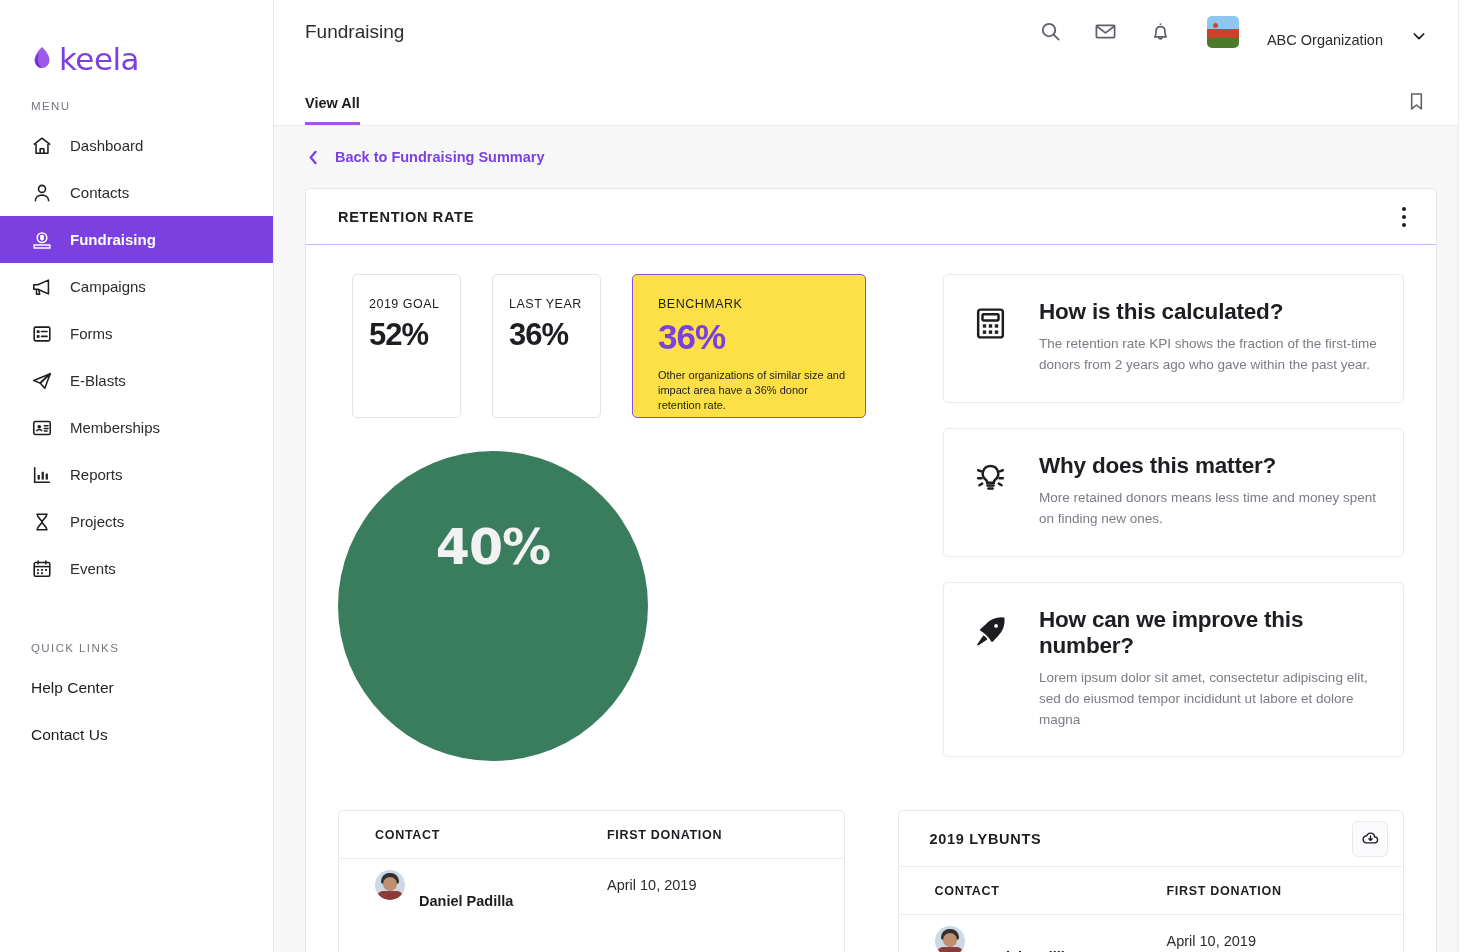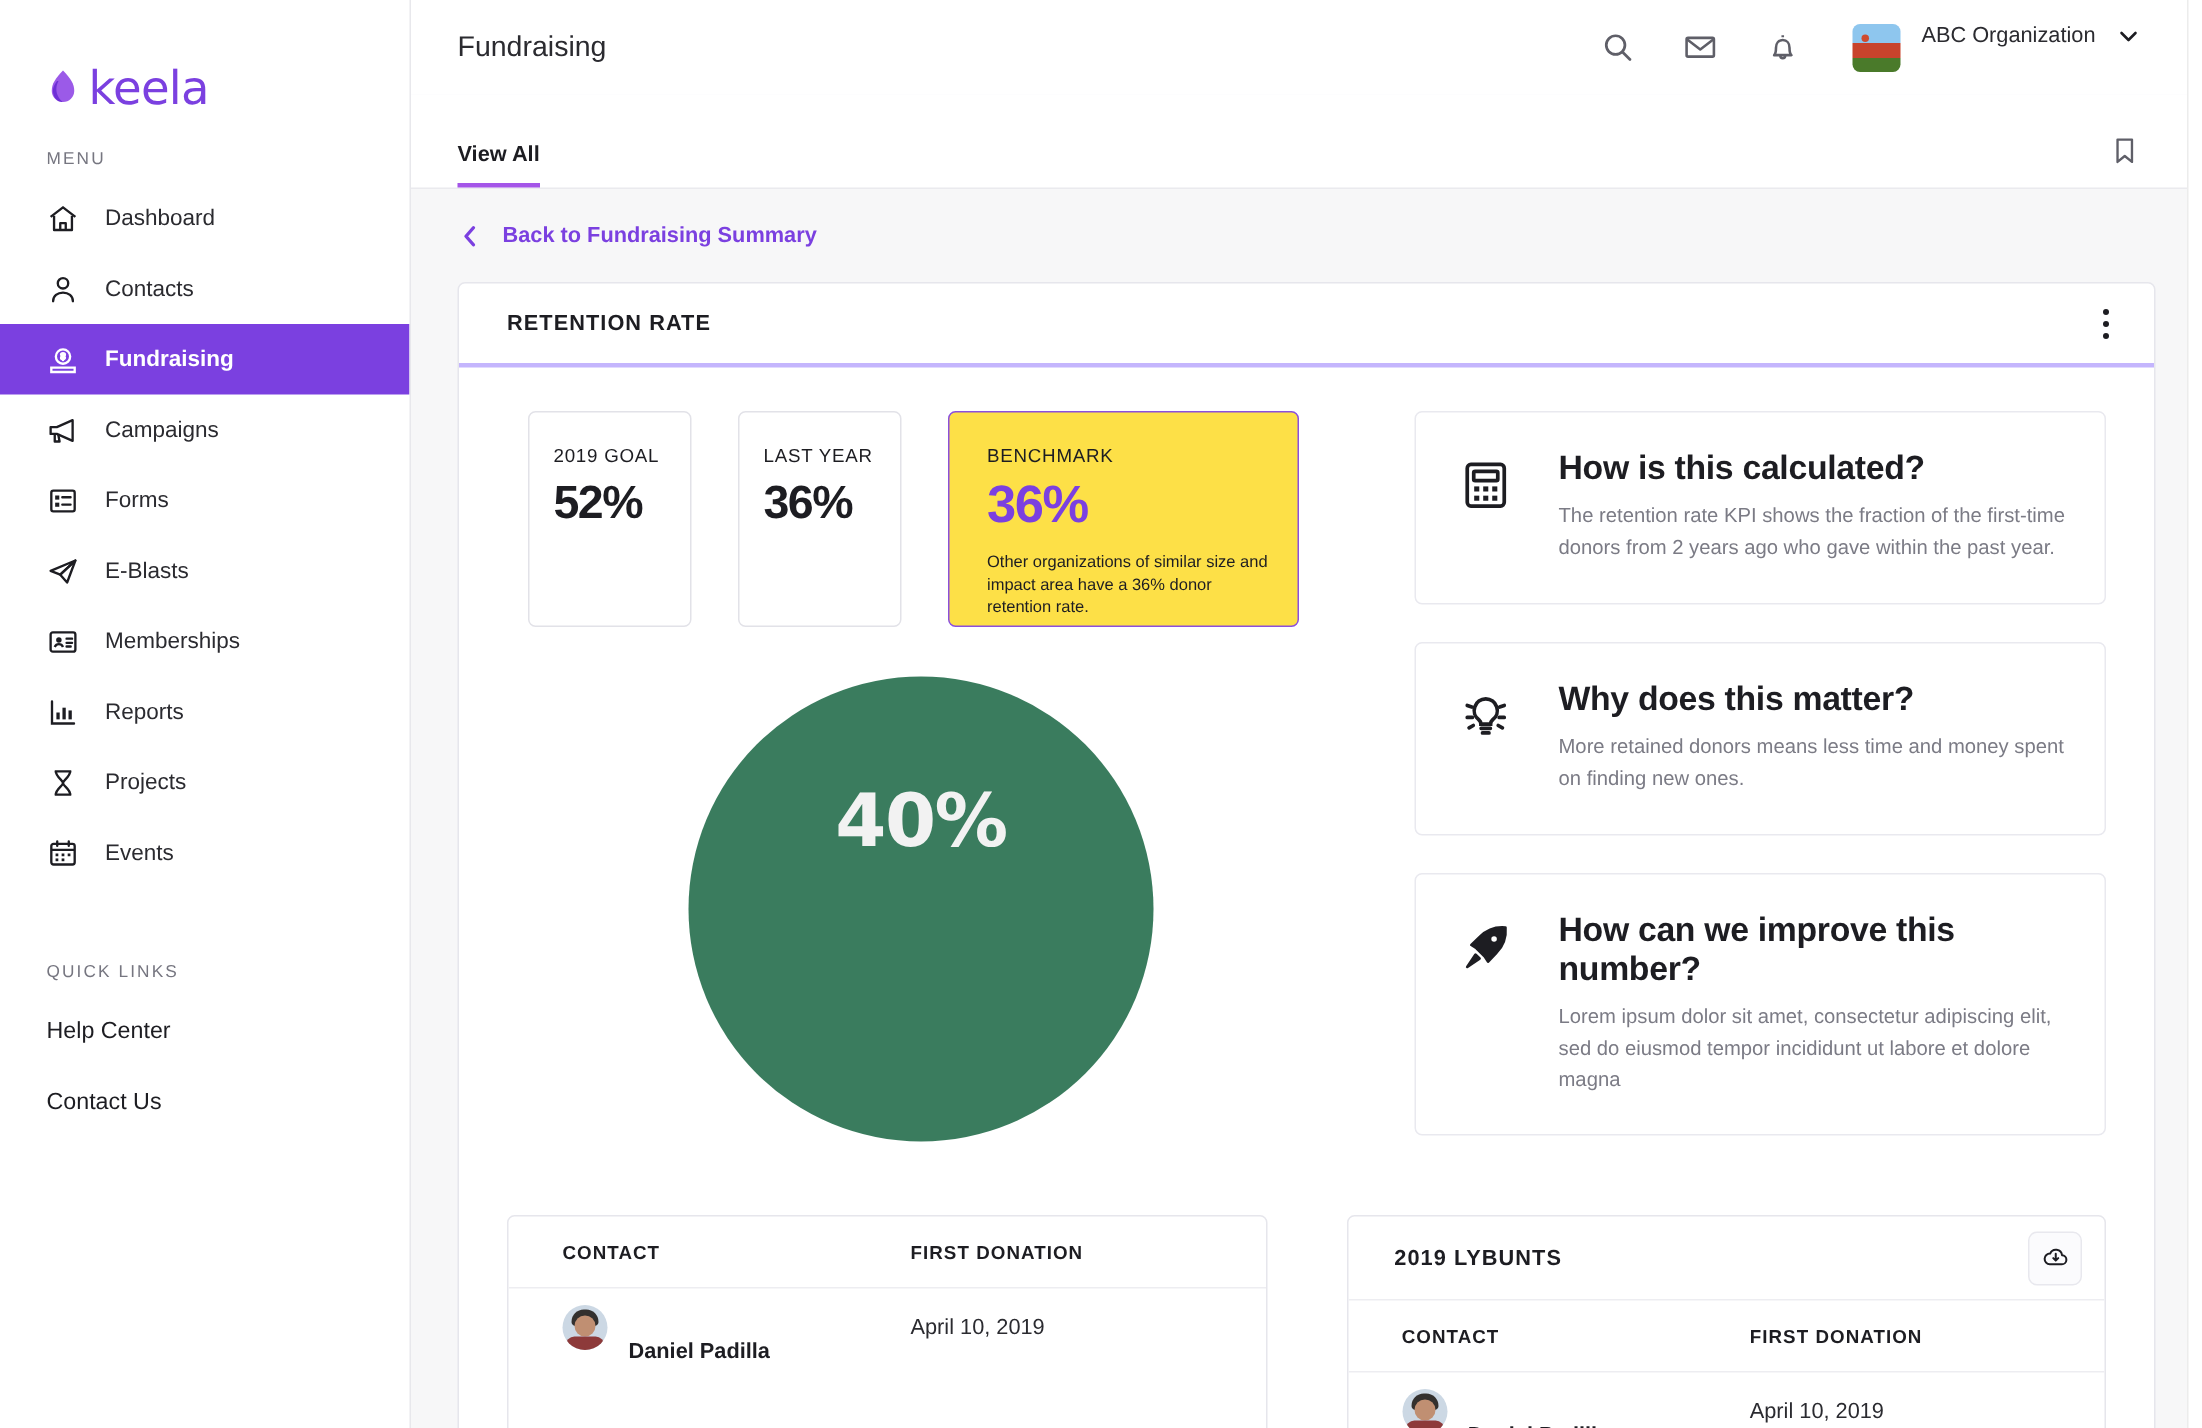--- a/index.html
+++ b/index.html
@@ -50,21 +50,21 @@
   
   .main { flex: 1 1 auto; height: 952px; position: relative; overflow: hidden; background: #f7f7f8; }
   .topbar {
     height: 63px; background: #ffffff;
     display: flex; align-items: center; padding: 0 41px 0 31px;
   }
   .page-title { font-size: 19px; color: #2b2b30; }
   .topbar-right { margin-left: auto; display: flex; align-items: center; gap: 29px; }
   .tb-icon { width: 26px; height: 26px; display: flex; align-items: center; justify-content: center; cursor: pointer; }
   .tb-icon svg { display: block; }
-  .org { display: flex; align-items: flex-start; gap: 14px; cursor: pointer; margin-left: 4px; }
+  .org { display: flex; align-items: flex-end; gap: 28px; cursor: pointer; margin-left: 4px; }
   .org-avatar {
     width: 32px; height: 32px; border-radius: 5px; overflow: hidden;
     background: linear-gradient(#8ec6ee 0 40%, #c8432c 40% 70%, #4a7a2a 70% 100%);
     position: relative; flex: 0 0 32px;
   }
   .org-avatar:after {
     content: ""; position: absolute; left: 6px; top: 7px; width: 5px; height: 5px;
     background: #cf4a2e; border-radius: 50%;
   }
   .org-name { font-size: 14.5px; color: #2b2b30; }
@@ -86,21 +86,21 @@
     display: flex; align-items: center; gap: 13px;
     height: 62px; color: #7b40e0; font-size: 14.5px; font-weight: bold; cursor: pointer;
   }
   .backlink svg { display: block; }
 
   .card {
     background: #ffffff; border: 1px solid #e6e6ec; border-radius: 5px;
   }
   .card-header {
     height: 56px; display: flex; align-items: center; padding: 0 19px 0 32px;
-    border-bottom: 3px solid #c4b5fd;
+    border-bottom: 1px solid #c4b5fd;
   }
   .card-title { font-size: 14.5px; font-weight: bold; letter-spacing: 0.7px; color: #1d1d22; }
   .kebab { margin-left: auto; width: 26px; height: 30px; display: flex; flex-direction: column; align-items: center; justify-content: center; gap: 4px; cursor: pointer; }
   .kebab i { width: 4px; height: 4px; border-radius: 50%; background: #1d1d22; display: block; }
 
   .card-body { display: flex; padding: 29px 32px 0 32px; gap: 0; }
   .left-col { width: 552px; flex: 0 0 552px; }
   .right-col { flex: 1 1 auto; padding-left: 53px; }
 
   .kpis { display: flex; gap: 31px; padding-left: 14px; }
@@ -110,21 +110,21 @@
   }
   .kpi-label { font-size: 12.5px; letter-spacing: 0.5px; color: #1d1d22; white-space: nowrap; }
   .kpi-value { font-size: 31px; font-weight: bold; color: #1d1d22; margin-top: 6px; letter-spacing: -1px; }
   .kpi.bench {
     width: 234px; flex: 0 0 234px; background: #fde047; border: 1px solid #8b4fdd;
     padding: 22px 18px 0 25px;
   }
   .kpi.bench .kpi-value { color: #7b40e0; font-size: 35px; }
   .kpi-note { font-size: 11px; line-height: 1.35; color: #1d1d22; margin-top: 11px; }
 
-  .pie-wrap { display: flex; justify-content: center; align-items: center; padding-top: 33px; }
+  .pie-wrap { display: flex; justify-content: flex-start; align-items: center; padding-top: 33px; }
   .pie {
     width: 310px; height: 310px; border-radius: 50%; position: relative;
     display: flex; align-items: flex-start; justify-content: center;
   }
   .pie-label {
     color: #f2f2f2; font-size: 49px; font-weight: bold; letter-spacing: -1px;
     margin-top: 68px; font-family: "DejaVu Sans", sans-serif;
   }
 
   .infocard {

